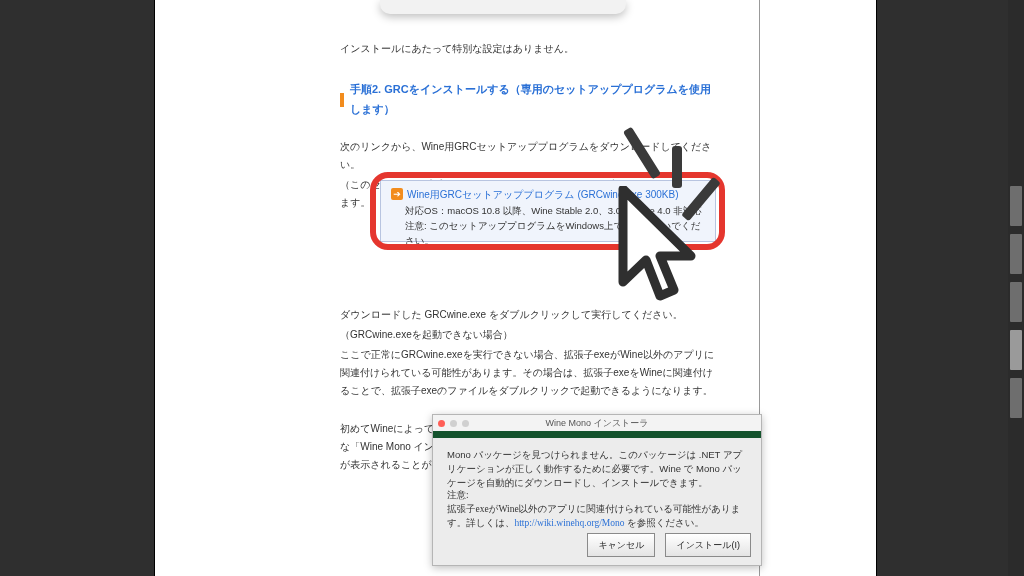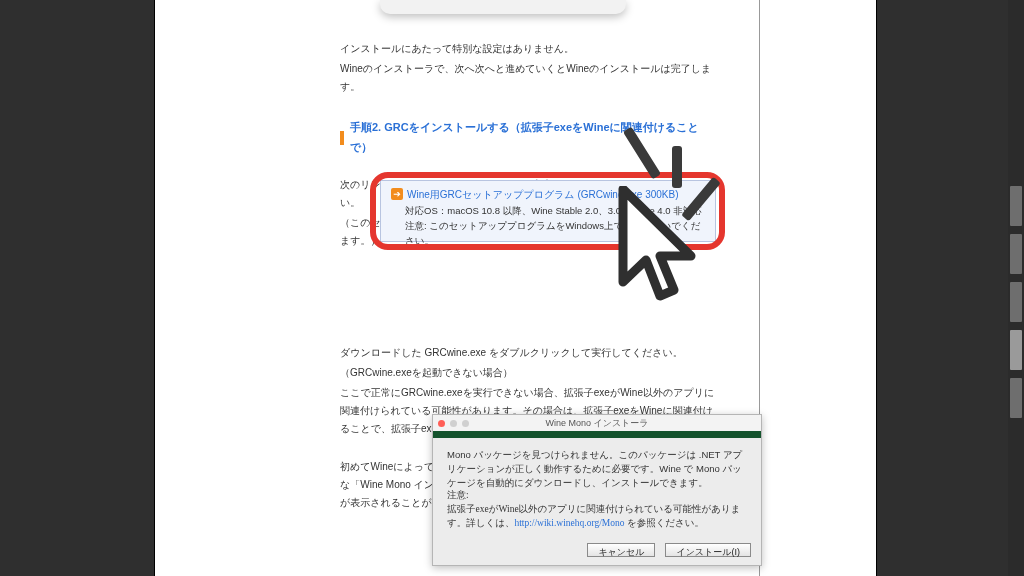--- a/index.html
+++ b/index.html
@@ -147,21 +147,21 @@
   .wm-body p { margin: 0; }
   .wm-warn { margin-top: 10px; font-family: Liberation Serif, serif; }
   .wm-btns {
     position: absolute;
     bottom: 8px;
     right: 10px;
     display: flex;
     gap: 10px;
   }
   .wm-btn {
-    height: 14px;
+    height: 24px;
     padding: 0 10px;
     border: 1px solid #8a8a8a;
     background: linear-gradient(#ffffff,#e4e4e4);
     font-size: 9px;
     line-height: 16px;
     color: #222;
     cursor: pointer;
   }
   
   .flares {
@@ -228,25 +228,24 @@
 <body>
 
 <div class="stage">
 
   <div class="page-bg"></div>
 
   <div class="page-inner">
     <div class="content">
 
       <p>インストールにあたって特別な設定はありません。</p>
-      <p>Wineのインストーラで、次へ次へと進めていくとWineのインストールは完了します。</p>
 
       <div class="sec-heading">
         <div class="sec-bar"></div>
-        <span class="sec-heading-text">手順2. GRCをインストールする（拡張子exeをWineに関連付けることで）</span>
+        <span class="sec-heading-text">手順2. GRCをインストールする（専用のセットアッププログラムを使用します）</span>
       </div>
 
       <p>次のリンクから、Wine用GRCセットアッププログラムをダウンロードしてください。</p>
       <p>
         <span>（このセットアッププログラムで</span><a class="link" href="#">GRC</a><span>と</span><a class="link" href="#">GRCモバイル</a><span>の両方をインストールできます。）</span>
       </p>
 
       <div style="height:92px;"></div>
 
       <p class="subhead">ダウンロードした GRCwine.exe をダブルクリックして実行してください。</p>

